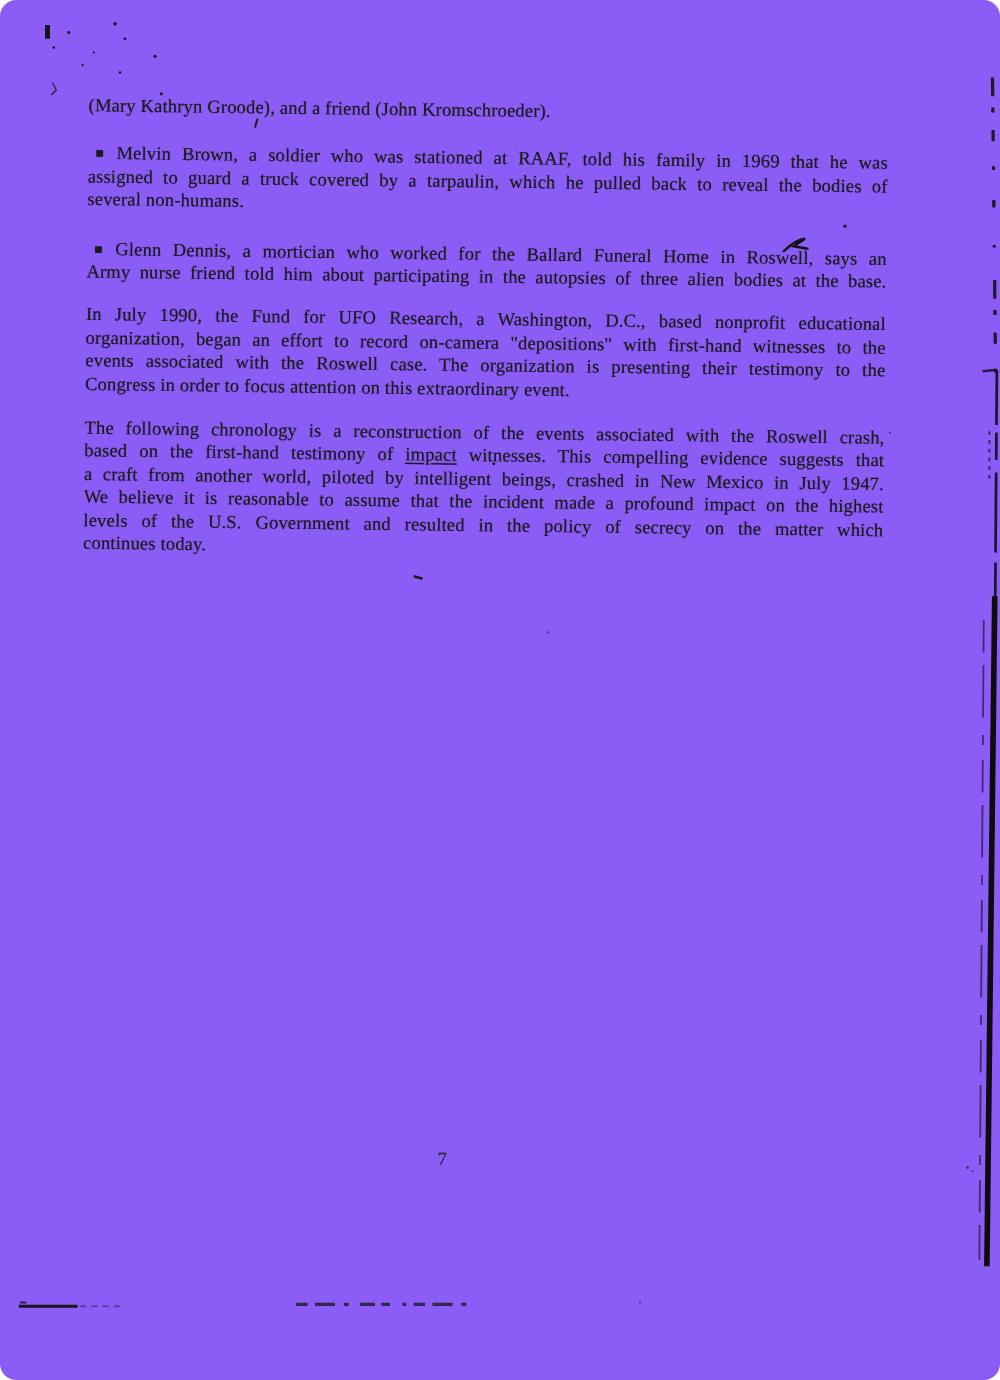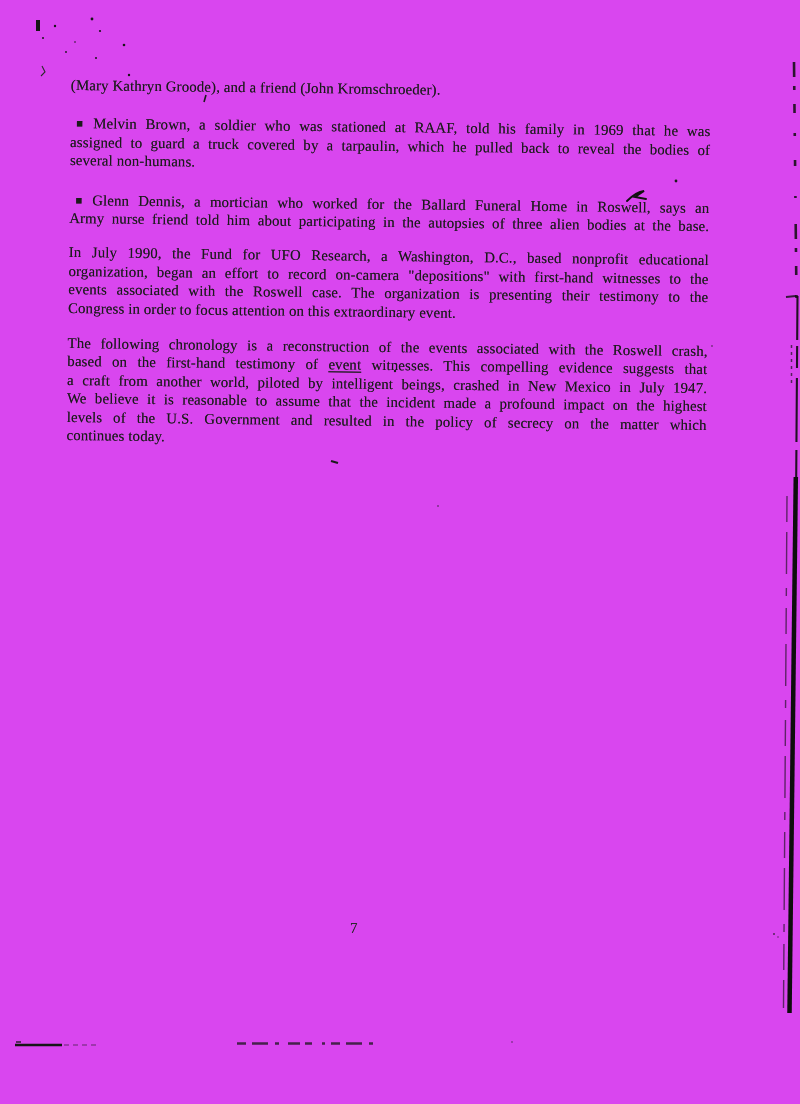--- a/index.html
+++ b/index.html
@@ -7,22 +7,23 @@
     padding: 0;
     width: 800px;
     height: 1104px;
     background: #ffffff;
     overflow: hidden;
   }
   .page {
     position: relative;
     width: 800px;
     height: 1104px;
-    background: #d946ef;
+    background: #8b5cf6;
     font-family: "Liberation Serif", serif;
+    border-radius: 13px;
   }
   
   .text-block {
     position: absolute;
     left: 71px;
     top: 76px;
     width: 640px;
     transform: rotate(0.72deg);
     transform-origin: 0 0;
     color: #1b1b1b;
@@ -97,21 +98,21 @@
 
     <div class="para mb17">
       <span class="line just">In July 1990, the Fund for UFO Research, a Washington, D.C., based nonprofit educational</span>
       <span class="line just">organization, began an effort to record on-camera "depositions" with first-hand witnesses to the</span>
       <span class="line just">events associated with the Roswell case.  The organization is presenting their testimony to the</span>
       <span class="line">Congress in order to focus attention on this extraordinary event.</span>
     </div>
 
     <div class="para">
       <span class="line just">The following chronology is a reconstruction of the events associated with the Roswell crash,</span>
-      <span class="line just"><span>based on the first-hand testimony of </span><span class="uline">event</span><span> witnesses.  This compelling evidence suggests that</span></span>
+      <span class="line just"><span>based on the first-hand testimony of </span><span class="uline">impact</span><span> witnesses.  This compelling evidence suggests that</span></span>
       <span class="line just">a craft from another world, piloted by intelligent beings, crashed in New Mexico in July 1947.</span>
       <span class="line just">We believe it is reasonable to assume that the incident made a profound impact on the highest</span>
       <span class="line just">levels of the U.S. Government and resulted in the policy of secrecy on the matter which</span>
       <span class="line">continues today.</span>
     </div>
 
   </div>
 
   <div class="page-number">7</div>
 

